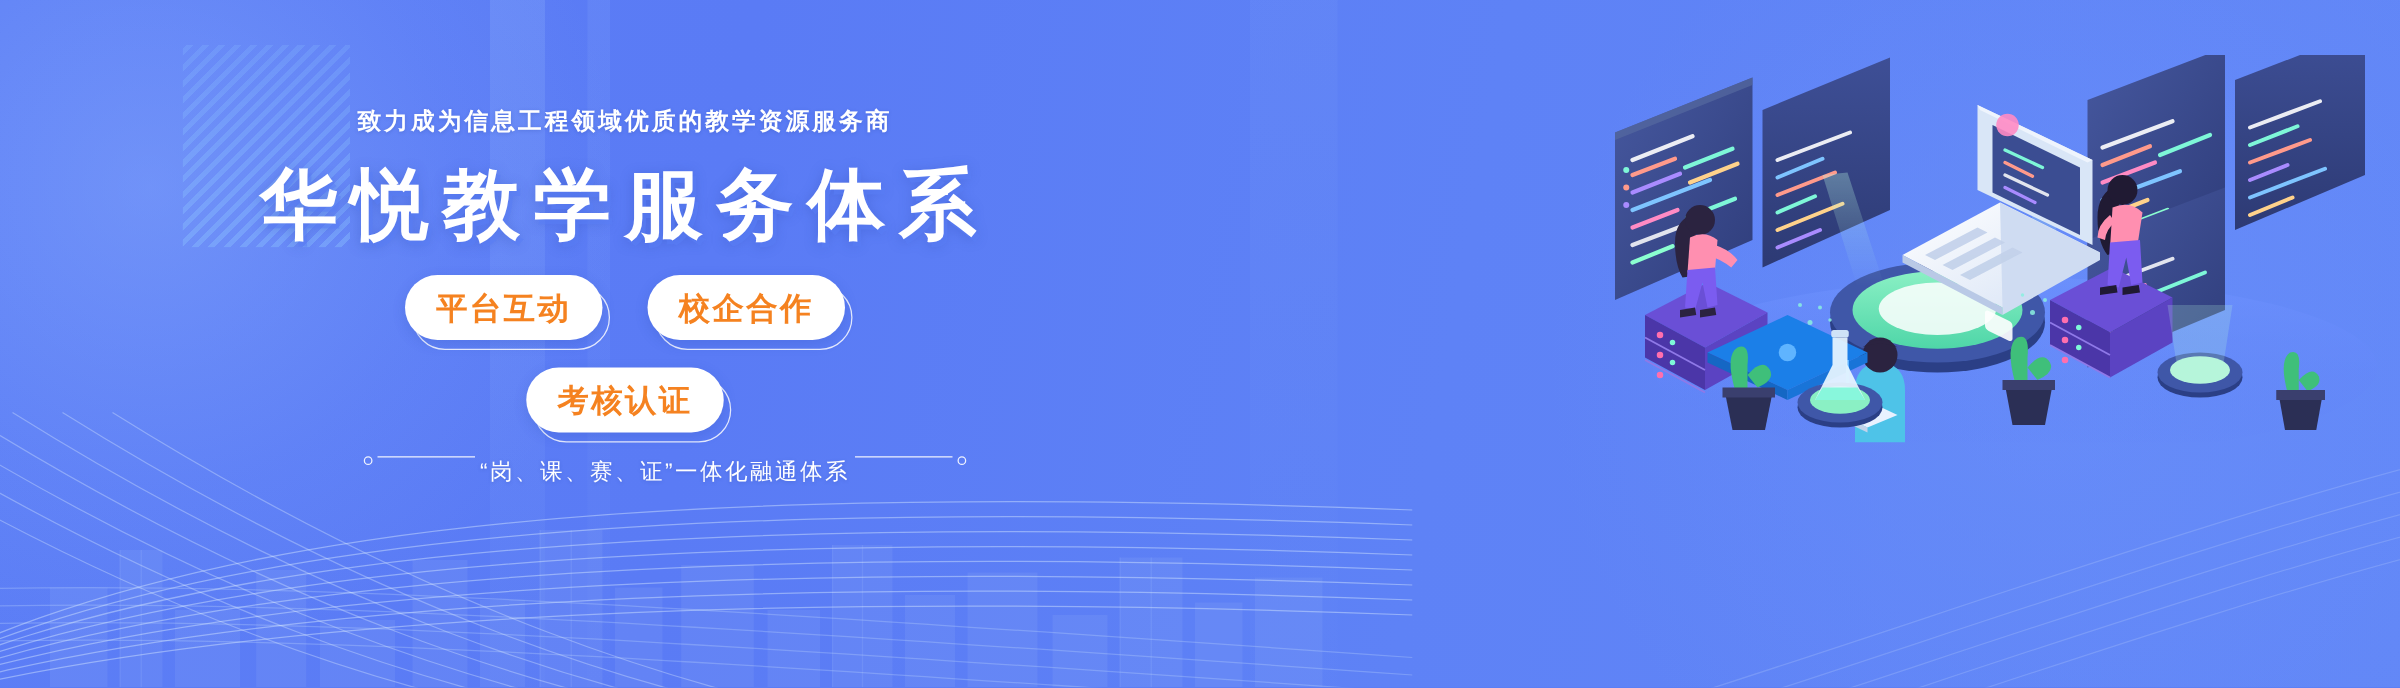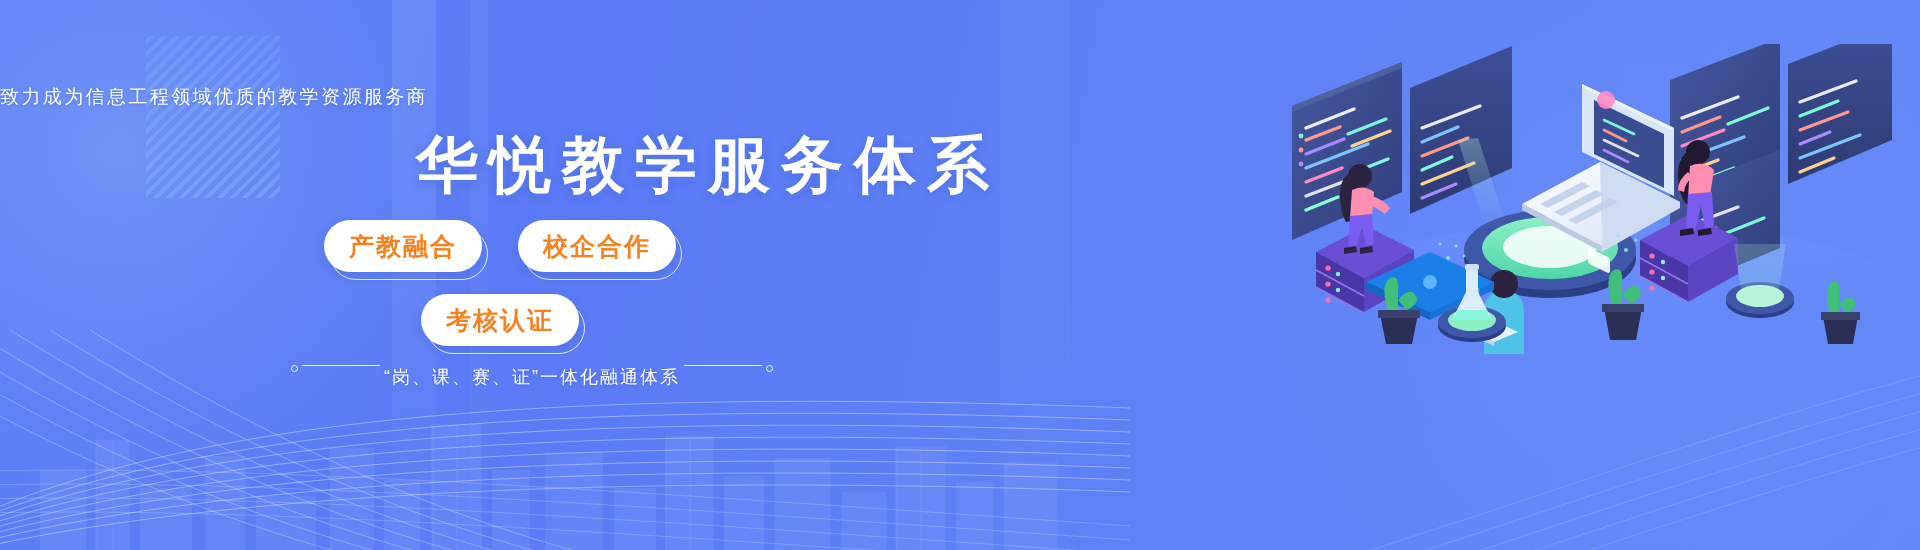--- a/index.html
+++ b/index.html
@@ -46,27 +46,27 @@
   .vb3{left:1000px;width:70px;opacity:.35;}
 
   .skyline{position:absolute;left:0;bottom:0;width:1100px;height:230px;opacity:.55;}
   .wave-svg{position:absolute;left:-120px;bottom:-40px;width:1250px;height:360px;}
   .wave-svg-r{position:absolute;right:-60px;bottom:-30px;width:620px;height:230px;opacity:.6;}
 
   
   .content{position:absolute;left:0;top:0;width:1000px;height:550px;}
 
   .subtitle{
-    position:absolute;top:84px;left:0;width:1000px;
-    color:#ffffff;font-size:19px;letter-spacing:2.4px;font-weight:400;
+    position:absolute;top:84px;left:0;width:1000px;text-align:center;
+    color:#ffffff;font-size:19px;letter-spacing:2.4px;font-weight:700;
     text-shadow:0 1px 3px rgba(30,60,150,.25);
   }
 
   .title{
-    position:absolute;top:128px;left:0;width:1000px;text-align:right;
+    position:absolute;top:128px;left:0;width:1000px;text-align:center;
     color:#ffffff;font-size:62px;font-weight:bold;letter-spacing:11px;
     line-height:74px;
     text-shadow:3px 4px 0 rgba(90,125,245,.55), 0 2px 10px rgba(40,70,170,.35);
     white-space:nowrap;
   }
 
   .pill-rows{position:absolute;top:220px;left:0;width:1000px;}
   .pill-row{
     display:flex;justify-content:center;align-items:center;
     gap:36px;margin-bottom:22px;
@@ -185,21 +185,21 @@
 
     <div class="subtitle">致力成为信息工程领域优质的教学资源服务商</div>
 
     <div class="title">华悦教学服务体系</div>
 
     <div class="pill-rows">
 
       <div class="pill-row">
         <div class="pill-wrap">
           <div class="pill-ring"></div>
-          <div class="pill">产教融合</div>
+          <div class="pill">平台互动</div>
         </div>
         <div class="pill-wrap">
           <div class="pill-ring"></div>
           <div class="pill">校企合作</div>
         </div>
       </div>
 
       <div class="pill-row">
         <div class="pill-wrap">
           <div class="pill-ring"></div>

